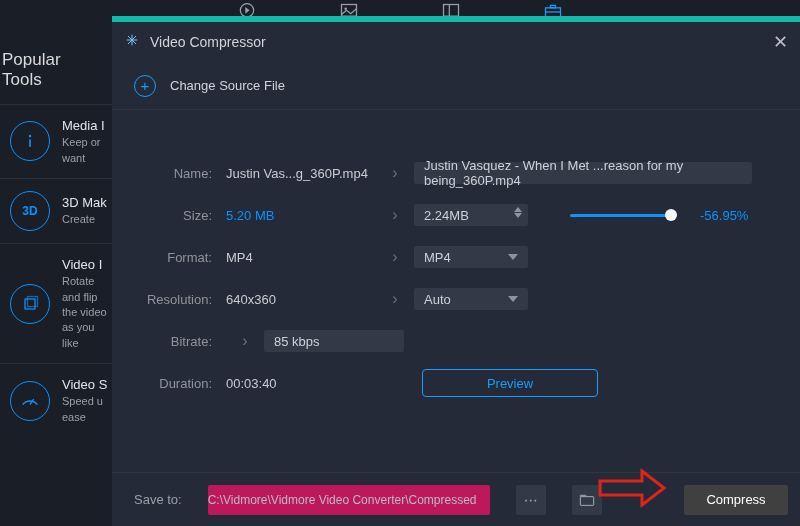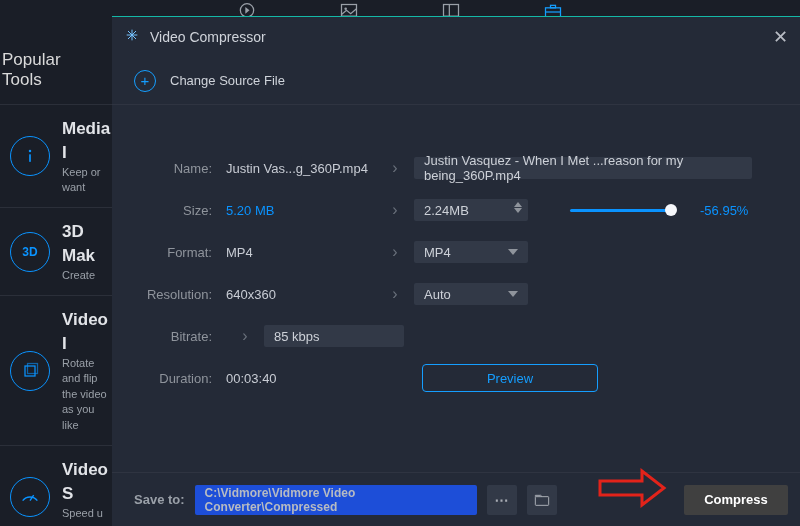--- a/index.html
+++ b/index.html
@@ -6,23 +6,23 @@
   body { width: 800px; height: 526px; background: #1a1e27; color: #c8c8c8; overflow: hidden; position: relative; }
 
   .topnav { height: 32px; display: flex; justify-content: center; gap: 80px; align-items: flex-start; padding-top:2px; }
   .topnav .ico { width: 22px; height: 20px; display:inline-block; }
 
   .sidebar { position:absolute; left:0; top:40px; width:112px; }
   .sidebar-title { font-size: 17px; color:#dadada; padding: 10px 18px 14px 2px; }
   .tool { display:flex; align-items:center; gap:12px; padding: 12px 4px 12px 10px; border-top:1px solid #2b2f39; }
   .tool-icon { width:40px; height:40px; border:1.5px solid #0a93ff; border-radius:50%; display:flex; align-items:center; justify-content:center; flex:0 0 40px; }
   .tool-text { font-size:11px; color:#9aa0a8; line-height:1.4; }
-  .tool-text .name { font-size:17px; color:#e2e4e8; font-weight:700; }
-
-  .modal { position:absolute; left:112px; top:16px; right:0; bottom:0; background:#242a37; border-top:1px solid #14b8a6; }
+  .tool-text .name { font-size:13px; color:#e2e4e8; font-weight:400; }
+
+  .modal { position:absolute; left:112px; top:16px; right:0; bottom:0; background:#242a37; border-top:6px solid #14b8a6; }
   .modal-head { height:40px; display:flex; align-items:center; padding:0 12px; }
   .modal-head .title { font-size:14px; color:#cfd3da; margin-left:10px; }
   .modal-head .close { margin-left:auto; color:#b8bcc4; font-size:18px; cursor:pointer; }
 
   .source { height:48px; border-bottom:1px solid #2f3441; display:flex; align-items:center; padding-left:22px; gap:14px; font-size:13px; color:#cfd3da; }
   .plus-circ { width:22px; height:22px; border:1.5px solid #159eff; border-radius:50%; display:flex; align-items:center; justify-content:center; color:#159eff; font-size:15px; line-height:1; }
 
   .form { padding: 42px 22px 8px 22px; }
   .row { display:flex; align-items:center; height:42px; }
   .lab { width:92px; text-align:right; color:#8f949c; font-size:13px; padding-right:14px; }
@@ -38,23 +38,23 @@
   .spinners .dn { border-top:5px solid #8f949c; }
   .caret { margin-left:auto; width:0; height:0; border-left:5px solid transparent; border-right:5px solid transparent; border-top:6px solid #8f949c; }
 
   .slider-wrap { margin-left:42px; position:relative; width:104px; height:30px; display:flex; align-items:center; }
   .slider-track { width:100%; height:3px; background:#0a93ff; border-radius:2px; }
   .slider-thumb { position:absolute; width:12px; height:12px; background:#f6f7fa; border-radius:50%; top:9px; }
   .pct { margin-left:26px; color:#0a93ff; font-size:13px; }
 
   .preview { width:176px; height:28px; border:1px solid #159eff; border-radius:4px; text-align:center; color:#159eff; font-size:13px; display:flex; align-items:center; justify-content:center; margin-left:8px; }
 
-  .footer { position:absolute; left:0; right:0; bottom:0; height:54px; border-top:1px solid #2f3441; display:flex; align-items:center; padding:0 12px 0 22px; gap:10px;font-weight:bold; }
+  .footer { position:absolute; left:0; right:0; bottom:0; height:54px; border-top:1px solid #2f3441; display:flex; align-items:center; padding:0 12px 0 22px; gap:26px; }
   .save-lab { color:#9aa0a8; font-size:13px; }
-  .path { background:#1d4ed8; height:30px; border-radius:2px; width:282px; display:flex; align-items:center; padding:0 10px; font-size:12px; color:#b7bbc2; }
+  .path { background:#be185d; height:30px; border-radius:2px; width:282px; display:flex; align-items:center; padding:0 0; font-size:12px; color:#b7bbc2; }
   .iconbtn { width:30px; height:30px; background:#323947; border-radius:2px; display:flex; align-items:center; justify-content:center; color:#a8acb4; font-size:14px; }
   .compress { margin-left:auto; width:104px; height:30px; background:#404040; color:#fff; font-size:13px; border-radius:2px; display:flex; align-items:center; justify-content:center; }
 
   .red-arrow { position:absolute; right:132px; bottom:18px; pointer-events:none; }
 </style>
 </head>
 <body>
 
 <div class="topnav">
   <span class="ico"><svg viewBox="0 0 24 24" width="22" height="20">

